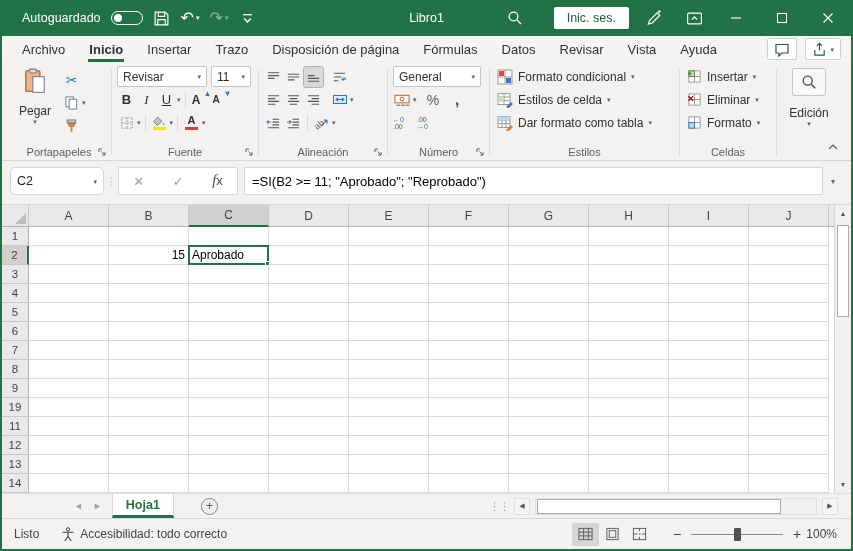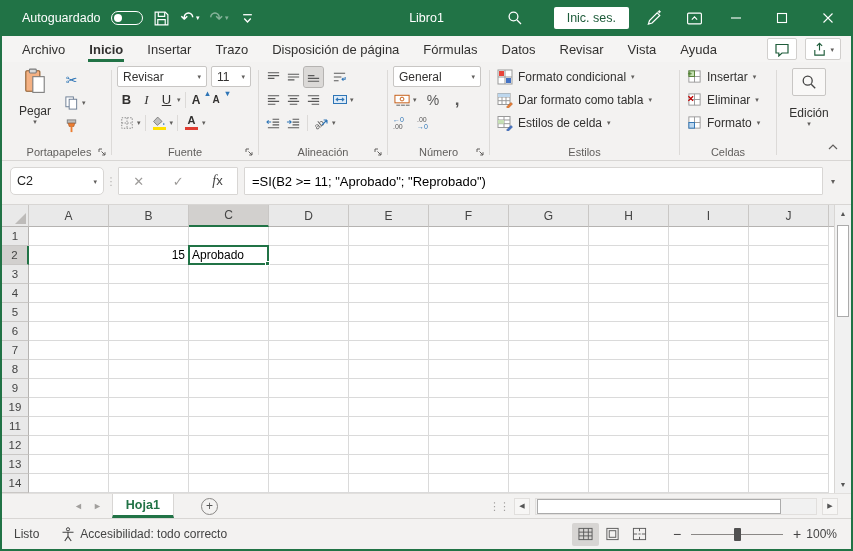--- a/index.html
+++ b/index.html
@@ -472,35 +472,35 @@
               <path d="M1 8h14M8 1v14" stroke="#999"></path>
               <rect x="2" y="2" width="5" height="5" fill="#E8443A"></rect>
               <rect x="9" y="9" width="5" height="5" fill="#4472C4"></rect>
             </svg>
           <span>Formato condicional</span>
           <span class="chev">▾</span>
         </div>
         <div class="stackbtn">
           <svg width="16" height="16" viewBox="0 0 16 16">
               <rect x="1" y="1.5" width="12" height="11" fill="#fff" stroke="#999"></rect>
+              <path d="M1 5h12M1 8.7h12M7 1.5v11" stroke="#999"></path>
+              <rect x="1" y="5" width="6" height="3.7" fill="#C6E0B4"></rect>
+              <path d="M9.5 15l4.5-4.5 1.5 1.5L11 16.5z" fill="#4472C4" stroke="#2E5395" stroke-width="0.5"></path>
+            </svg>
+          <span>Estilos de celda</span>
+          <span class="chev">▾</span>
+        </div>
+        <div class="stackbtn">
+          <svg width="16" height="16" viewBox="0 0 16 16">
+              <rect x="1" y="1.5" width="12" height="11" fill="#fff" stroke="#999"></rect>
               <path d="M1 5h12M1 8.7h12M5 1.5v11M9 1.5v11" stroke="#999"></path>
               <rect x="1" y="1.5" width="12" height="3.5" fill="#BDD7EE"></rect>
               <path d="M9.5 15l4.5-4.5 1.5 1.5L11 16.5z" fill="#ED7D31" stroke="#9E4D16" stroke-width="0.5"></path>
             </svg>
           <span>Dar formato como tabla</span>
-          <span class="chev">▾</span>
-        </div>
-        <div class="stackbtn">
-          <svg width="16" height="16" viewBox="0 0 16 16">
-              <rect x="1" y="1.5" width="12" height="11" fill="#fff" stroke="#999"></rect>
-              <path d="M1 5h12M1 8.7h12M7 1.5v11" stroke="#999"></path>
-              <rect x="1" y="5" width="6" height="3.7" fill="#C6E0B4"></rect>
-              <path d="M9.5 15l4.5-4.5 1.5 1.5L11 16.5z" fill="#4472C4" stroke="#2E5395" stroke-width="0.5"></path>
-            </svg>
-          <span>Estilos de celda</span>
           <span class="chev">▾</span>
         </div>
       </div>
       <span class="glabel">Estilos</span>
     </div>
     <div class="gsep"></div>
 
     <div class="rgroup" style="width:92px">
       <div class="grows">
         <div class="stackbtn">

